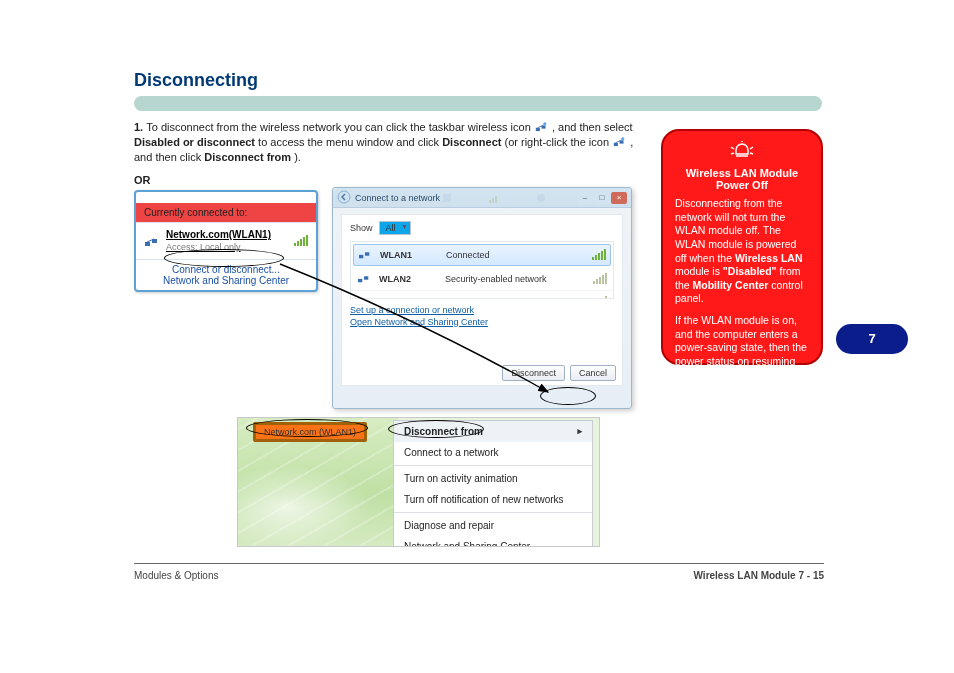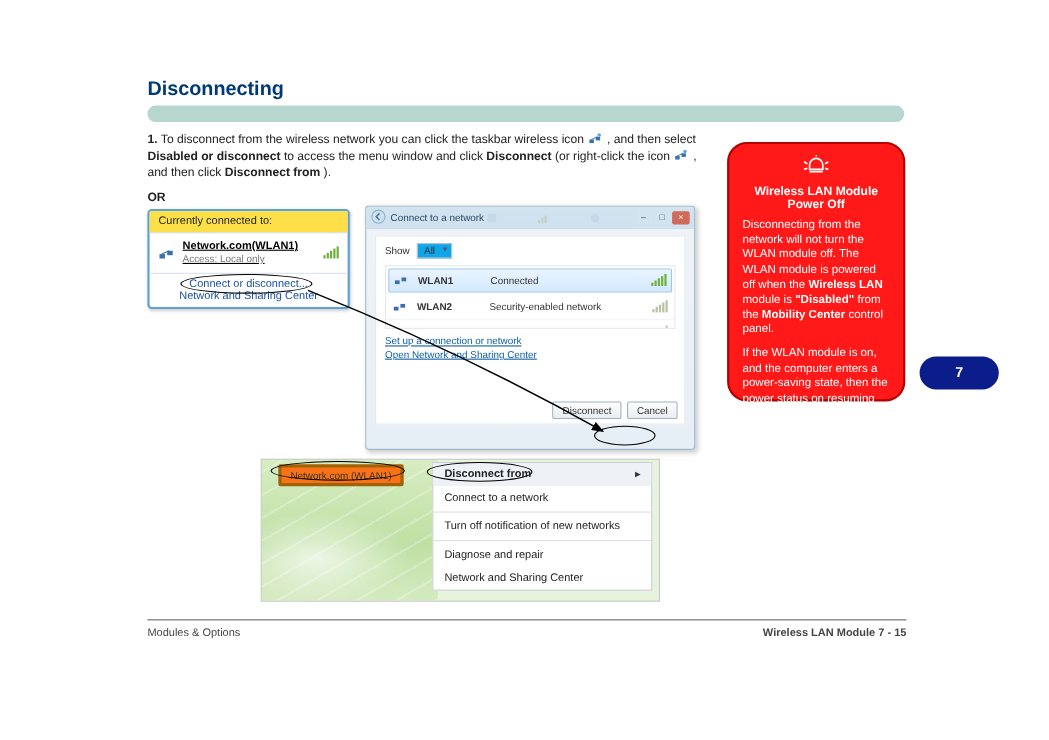--- a/index.html
+++ b/index.html
@@ -121,25 +121,26 @@
     left: 134px;
     top: 190px;
     width: 184px;
     border: 2px solid #5da2d6;
     border-radius: 4px;
     background: #fff;
     box-shadow: 1px 1px 3px rgba(0,0,0,0.2);
     font-size: 10px;
   }
   .tooltip-popup .header {
-    background: #fde047;
+    background: #ef4444;
     border-bottom: 1px solid #dbe2ee;
     padding: 4px 8px;
     font-size: 10px;
     color: #222;
+    margin-top: 11px;
   }
   .tooltip-popup .net-row {
     display: flex;
     align-items: center;
     padding: 6px 8px;
     gap: 6px;
   }
   .tooltip-popup .net-row .txt { line-height: 1.2; text-decoration: underline; }
   .tooltip-popup .net-row .access { color: #777; font-size: 9px; }
   .tooltip-popup .links {
@@ -598,20 +599,21 @@
   <path d="M 280 264 Q 420 320 548 392" stroke="#000" stroke-width="1.4" fill="none" marker-end="url(#arrowhead)"></path>
 </svg>
 
 <div class="context-shot">
   <div class="leftbg"></div>
   <div class="tooltip-tag">Network.com (WLAN1)</div>
   <div class="menu">
     <div class="item arrow highlight">Disconnect from</div>
     <div class="item">Connect to a network</div>
     <div class="sep"></div>
+    <div class="item">Turn on activity animation</div>
     <div class="item">Turn off notification of new networks</div>
     <div class="sep"></div>
     <div class="item">Diagnose and repair</div>
     <div class="item">Network and Sharing Center</div>
   </div>
 </div>
 <div class="circle-annot-3"></div>
 <div class="circle-annot-4"></div>
 
 <div class="warning-panel">

